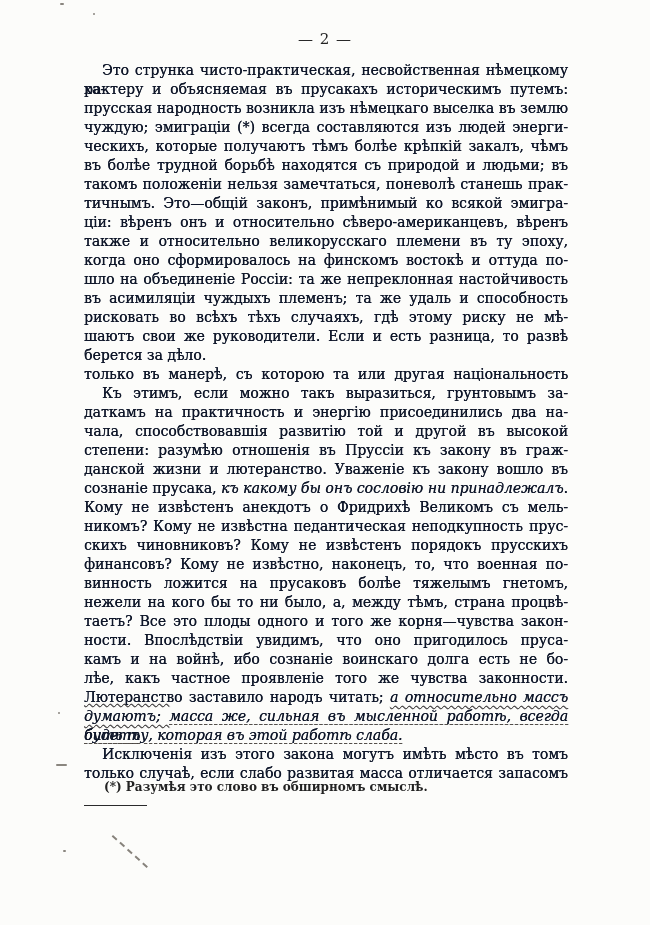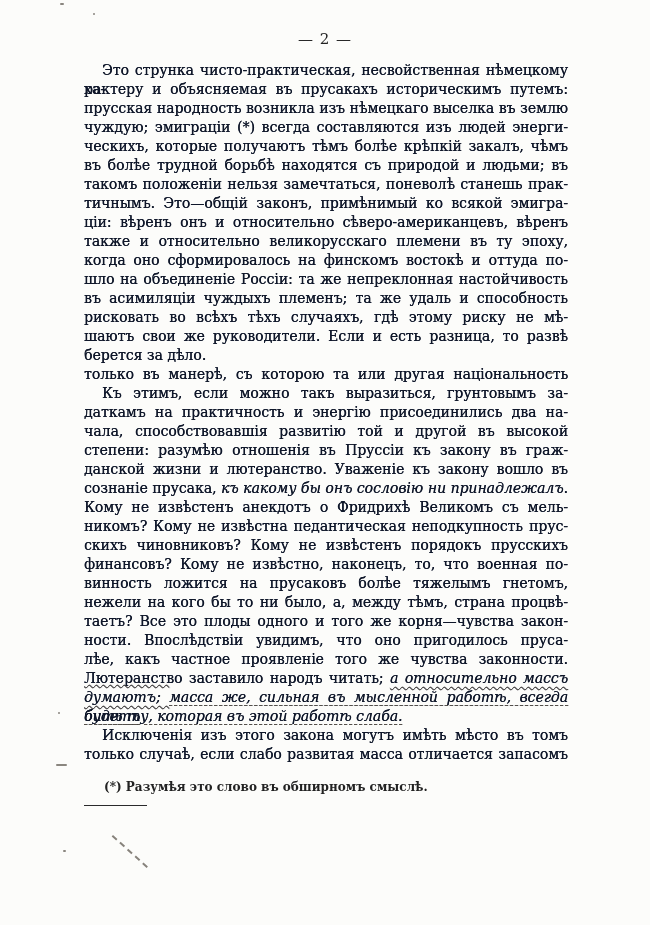--- a/index.html
+++ b/index.html
@@ -101,20 +101,21 @@
       <div class="line"><span>данской жизни и лютеранство. Уваженіе къ закону вошло въ</span></div>
       <div class="line"><span>сознаніе прусака, </span><span class="i">къ какому бы онъ сословію ни принадлежалъ</span><span>.</span></div>
       <div class="line"><span>Кому не извѣстенъ анекдотъ о Фридрихѣ Великомъ съ мель-</span></div>
       <div class="line"><span>никомъ? Кому не извѣстна педантическая неподкупность прус-</span></div>
       <div class="line"><span>скихъ чиновниковъ? Кому не извѣстенъ порядокъ прусскихъ</span></div>
       <div class="line"><span>финансовъ? Кому не извѣстно, наконецъ, то, что военная по-</span></div>
       <div class="line"><span>винность ложится на прусаковъ болѣе тяжелымъ гнетомъ,</span></div>
       <div class="line"><span>нежели на кого бы то ни было, а, между тѣмъ, страна процвѣ-</span></div>
       <div class="line"><span>таетъ? Все это плоды одного и того же корня—чувства закон-</span></div>
       <div class="line"><span>ности. Впослѣдствіи увидимъ, что оно пригодилось пруса-</span></div>
+      <div class="line"><span>камъ и на войнѣ, ибо сознаніе воинскаго долга есть не бо-</span></div>
       <div class="line"><span>лѣе, какъ частное проявленіе того же чувства законности.</span></div>
       <div class="line"><span>Лютеранство заставило народъ читать; </span><span class="u">а относительно массъ</span></div>
       <div class="line"><span class="i uo">думаютъ; </span><span class="i ud">масса же, сильная въ мысленной работѣ, всегда будетъ</span></div>
       <div class="line pend"><span class="i ud">бить ту, которая въ этой работѣ слаба.</span></div>
       <div class="line indent"><span>Исключенія изъ этого закона могутъ имѣть мѣсто въ томъ</span></div>
       <div class="line"><span>только случаѣ, если слабо развитая масса отличается запасомъ</span></div>
     </div>
 
   <div class="footnote-rule"></div>
 

